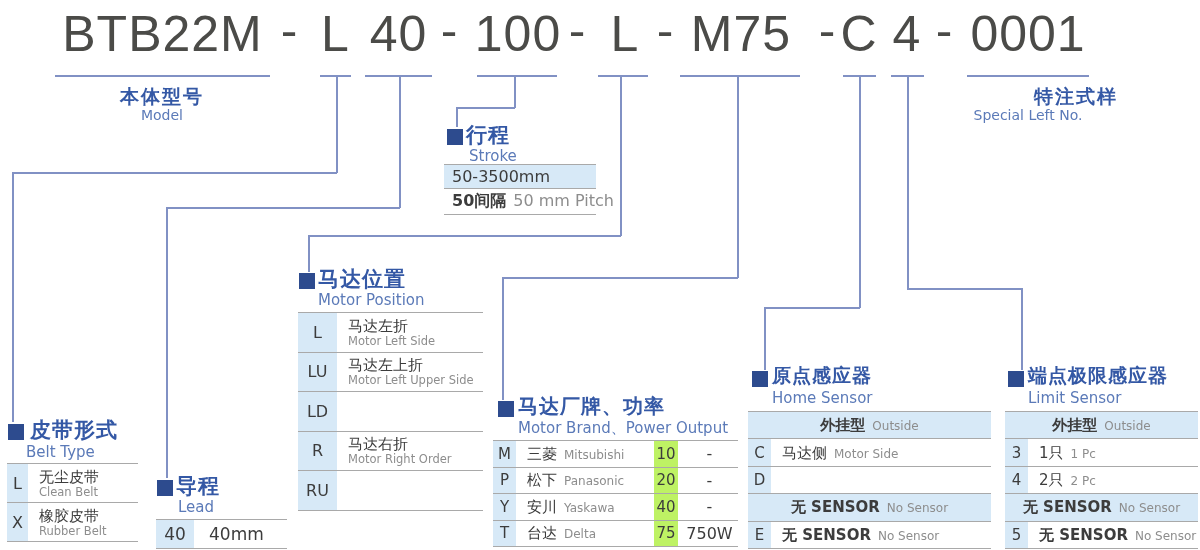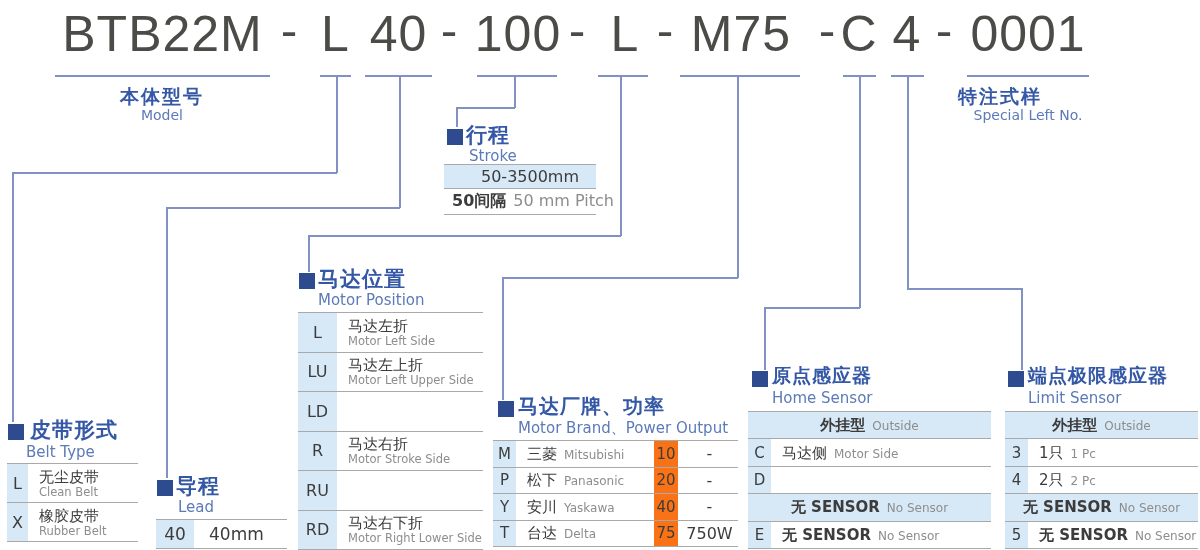--- a/index.html
+++ b/index.html
@@ -24,21 +24,21 @@
   
   .tbl{position:absolute;border-top:1px solid #a9a9a9;box-sizing:border-box;}
   .trow{display:flex;align-items:center;border-bottom:1px solid #a9a9a9;box-sizing:border-box;}
   .code-cell{height:100%;background:#d7e9f7;display:flex;align-items:center;justify-content:center;
              color:#3c3c3c;font-size:16px;border-right:3px solid #fff;box-sizing:border-box;flex:none;}
   .desc-cell{padding-left:8px;min-width:0;}
   .zh-txt{color:#3c3c3c;font-size:15px;line-height:1.2;white-space:nowrap;}
   .en-txt{color:#8d8d8d;font-size:11.5px;line-height:1.1;white-space:nowrap;}
   .inline-pair{display:flex;align-items:baseline;gap:7px;white-space:nowrap;}
   .group-row{justify-content:center;background:#d7e9f7;}
-  .num-cell{height:100%;background:#f97316;display:flex;align-items:center;justify-content:center;
+  .num-cell{height:100%;background:#bef264;display:flex;align-items:center;justify-content:center;
             color:#3c3c3c;font-size:16px;border-left:3px solid #fff;border-right:3px solid #fff;
             box-sizing:border-box;flex:none;}
   .watt-cell{flex:1;text-align:center;color:#3c3c3c;font-size:16px;}
 </style>
 </head>
 <body>
 
 <div>
   <div class="seg" style="left:45px;width:235px;">BTB22M</div>
   <div class="hy" style="left:278px;">-</div>
@@ -93,30 +93,30 @@
   <div class="hl" style="left:764px;top:307px;width:96px;"></div>
   <div class="vl" style="left:764px;top:307px;height:63px;"></div>
 
   <div class="vl" style="left:907px;top:77px;height:212px;"></div>
   <div class="hl" style="left:907px;top:288px;width:115px;"></div>
   <div class="vl" style="left:1021px;top:288px;height:82px;"></div>
 </div>
 
 <div class="zh-label" style="left:82px;top:84px;width:160px;">本体型号</div>
 <div class="en-label" style="left:82px;top:107px;width:160px;">Model</div>
-<div class="zh-label" style="left:920px;top:84px;width:160px;font-family:Liberation Mono, monospace;">特注式样</div>
+<div class="zh-label" style="left:996px;top:84px;width:160px;font-family:Liberation Mono, monospace;">特注式样</div>
 <div class="en-label" style="left:948px;top:107px;width:160px;">Special Left No.</div>
 
 <div>
   <div class="marker" style="left:447px;top:129px;"></div>
   <div class="zh-title" style="left:466px;top:121px;">行程</div>
   <div class="en-title" style="left:469px;top:147px;">Stroke</div>
   <div class="tbl" style="left:444px;top:164px;width:152px;">
     <div class="trow" style="height:24px;background:#d7e9f7;">
-      <div class="desc-cell" style="color:#3c3c3c;font-size:16px;margin-left:29px;">50-3500mm</div>
+      <div class="desc-cell" style="color:#3c3c3c;font-size:16px;">50-3500mm</div>
     </div>
     <div class="trow" style="height:26px;">
       <div class="desc-cell inline-pair">
         <span style="color:#3c3c3c;font-size:16px;font-weight:bold;">50间隔</span>
         <span style="color:#8d8d8d;font-size:16px;">50 mm Pitch</span>
       </div>
     </div>
   </div>
 </div>
 
@@ -173,32 +173,25 @@
         <div class="en-txt">Motor Left Upper Side</div>
       </div>
     </div>
     <div class="trow" style="height:39.5px;">
       <div class="code-cell" style="width:42px;">LD</div>
     </div>
     <div class="trow" style="height:39.5px;">
       <div class="code-cell" style="width:42px;">R</div>
       <div class="desc-cell">
         <div class="zh-txt">马达右折</div>
-        <div class="en-txt">Motor Stroke Side</div>
+        <div class="en-txt">Motor Right Order</div>
       </div>
     </div>
     <div class="trow" style="height:39.5px;">
       <div class="code-cell" style="width:42px;">RU</div>
-    </div>
-    <div class="trow" style="height:39.5px;">
-      <div class="code-cell" style="width:42px;">RD</div>
-      <div class="desc-cell">
-        <div class="zh-txt">马达右下折</div>
-        <div class="en-txt">Motor Right Lower Side</div>
-      </div>
     </div>
   </div>
 </div>
 
 <div>
   <div class="marker" style="left:498px;top:401px;"></div>
   <div class="zh-title" style="left:518px;top:393px;font-size:20px;">马达厂牌、功率</div>
   <div class="en-title" style="left:518px;top:419px;">Motor Brand、Power Output</div>
   <div class="tbl" style="left:493px;top:440px;width:245px;">
     <div class="trow" style="height:26.5px;">

